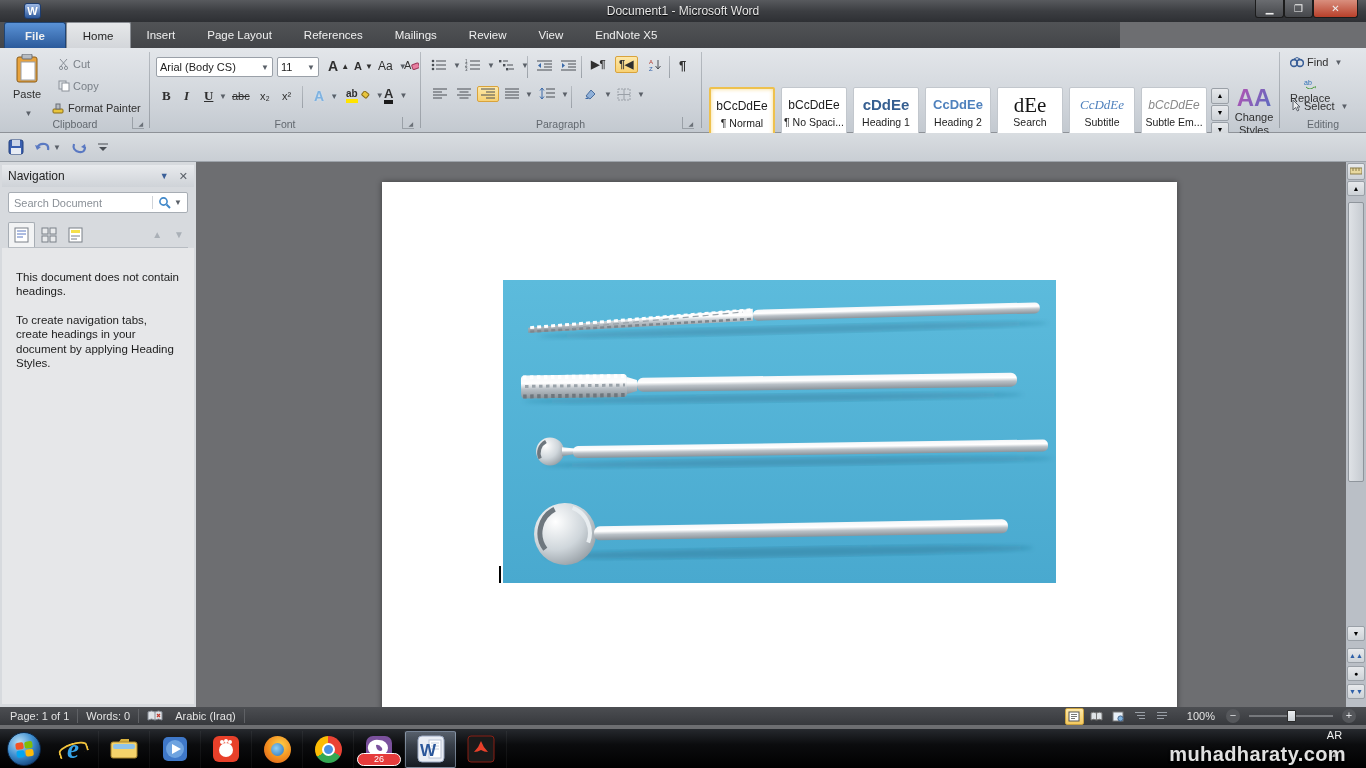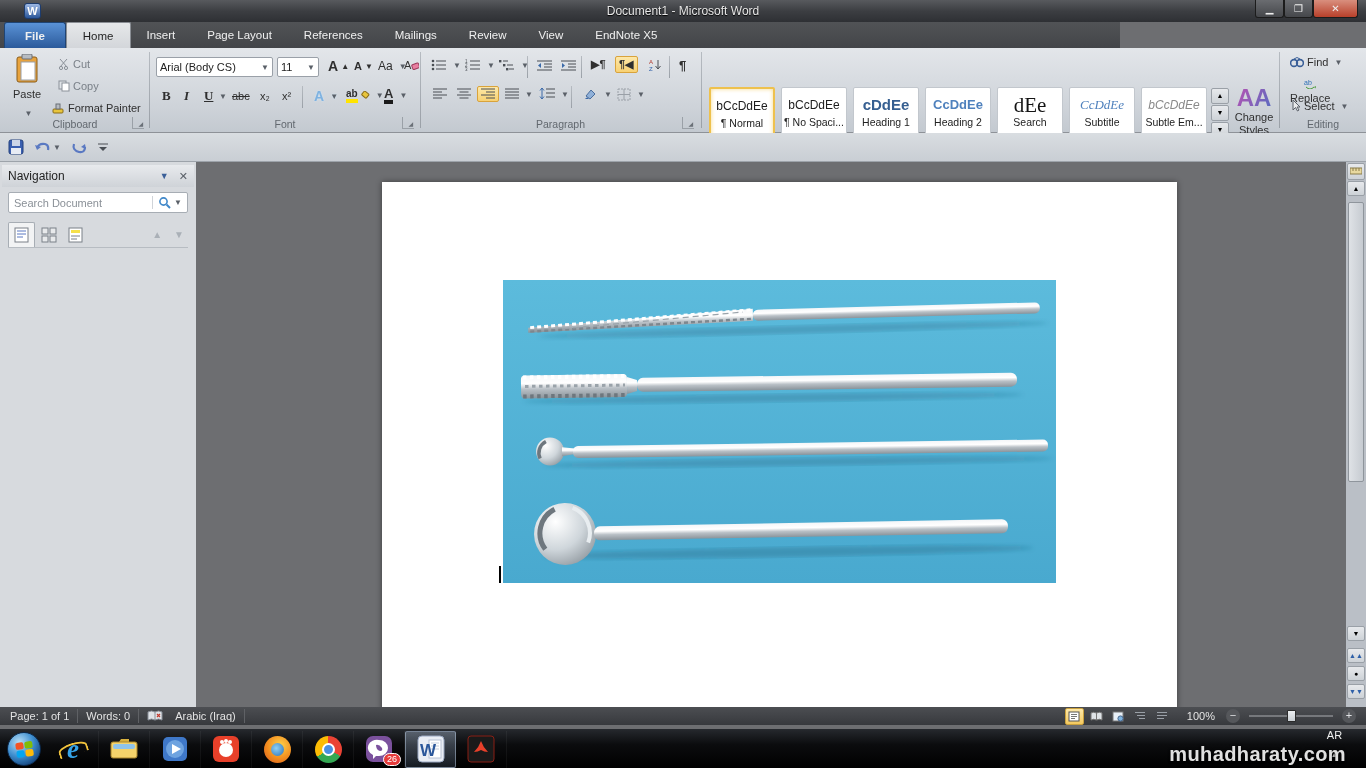--- a/index.html
+++ b/index.html
@@ -76,21 +76,21 @@
   .viewbtn{width:19px;height:17px;display:flex;align-items:center;justify-content:center;border:1px solid transparent;border-radius:2px;}
   .viewbtn.on{background:linear-gradient(#fde8a9,#f4c95f);border-color:#caa13e;}
   #zoom-track{width:84px;height:2px;background:#76787c;position:relative;margin:0 6px;}
   #zoom-thumb{position:absolute;left:38px;top:-5px;width:9px;height:12px;background:linear-gradient(#eceef0,#c9ced3);border:1px solid #2c2c2c;border-radius:1px;}
   .zbtn{color:#dfe1e3;width:14px;height:14px;border-radius:7px;background:#55575b;text-align:center;line-height:13px;font-size:11px;}
 
   
   #taskbar{left:0;top:729px;width:1366px;height:39px;background:linear-gradient(#26292e,#0b0c0e 40%,#000);}
   .tbtn{width:51px;height:37px;margin-top:1px;display:flex;align-items:center;justify-content:center;border-right:1px solid rgba(255,255,255,.05);position:relative;}
   .tbtn.active{background:linear-gradient(rgba(190,210,235,.35),rgba(120,150,190,.18));border:1px solid rgba(200,220,245,.45);border-radius:2px;}
-  .badge{position:absolute;right:3px;bottom:2px;background:#e63c3c;color:#fff;font-size:9px;border-radius:7px;padding:0 3px;line-height:11px;border:1px solid #fff;}
+  .badge{position:absolute;right:3px;bottom:2px;background:#e63c3c;color:#fff;font-size:9px;border-radius:7px;padding:0 16px;line-height:11px;border:1px solid #fff;}
   #tray{position:absolute;right:0;top:0;height:39px;display:flex;align-items:center;gap:9px;color:#f0f0f0;font-size:11px;padding-right:10px;flex-direction:column;}
   #clock{text-align:right;line-height:1.2;font-size:11px;}
   #watermark{position:absolute;right:20px;bottom:2px;font-size:20px;font-weight:bold;color:rgba(255,255,255,.88);text-shadow:0 1px 2px rgba(0,0,0,.9),0 0 3px rgba(0,0,0,.6);letter-spacing:.4px;pointer-events:none;}
 
   .orb{width:34px;height:34px;border-radius:50%;background:radial-gradient(circle at 35% 30%,#b9e0f7,#3f8fd0 45%,#16467e 80%);border:1px solid #0c2a4d;display:flex;align-items:center;justify-content:center;}
   .flag4{width:16px;height:14px;display:grid;grid-template-columns:8px 8px;grid-template-rows:7px 7px;transform:rotate(-8deg);gap:1px;}
   .flag4 i{border-radius:2px;}
 </style>
 </head>
 <body>
@@ -443,20 +443,24 @@
     </div>
     <div class="ntab">
       <svg width="16" height="16">
           <rect x="1" y="1" width="13" height="14" fill="#fff" stroke="#7a8088"></rect>
           <rect x="3" y="3" width="9" height="3" fill="#f5e04a"></rect>
           <path d="M3 9h9M3 12h6" stroke="#7a8088"></path>
         </svg>
     </div>
     <span style="margin-left:auto;color:#aab0b7;font-size:10px;">▲</span>
     <span style="margin-left:12px;margin-right:4px;color:#aab0b7;font-size:10px;">▼</span>
+  </div>
+  <div id="nav-body" class="abs">
+    <p class="nav-msg" style="margin-top:22px;">This document does not contain headings.</p>
+    <p class="nav-msg" style="margin-top:14px;">To create navigation tabs, create headings in your document by applying Heading Styles.</p>
   </div>
 
   <div id="canvas" class="abs">
     <div id="page">
       <svg id="doc-image" viewBox="0 0 553 303">
         <defs>
           <linearGradient id="bgblue" x1="0" y1="0" x2="0" y2="1">
             <stop offset="0" stop-color="#5cbbdc"></stop>
               <stop offset="1" stop-color="#49a9cf"></stop>
           </linearGradient>

